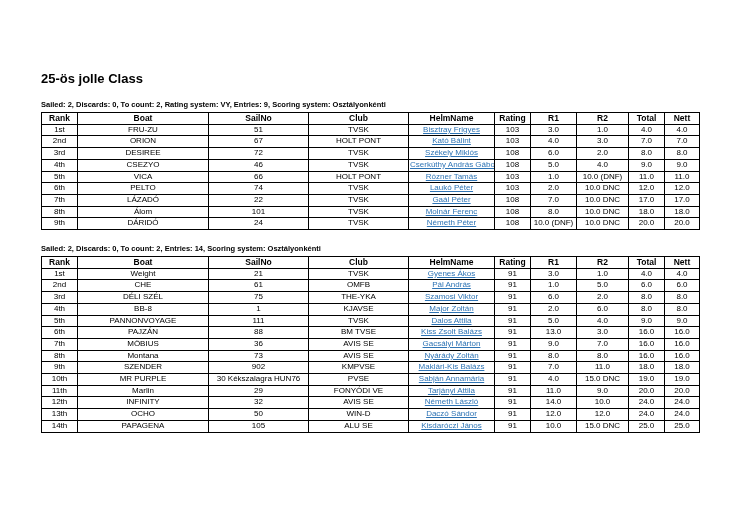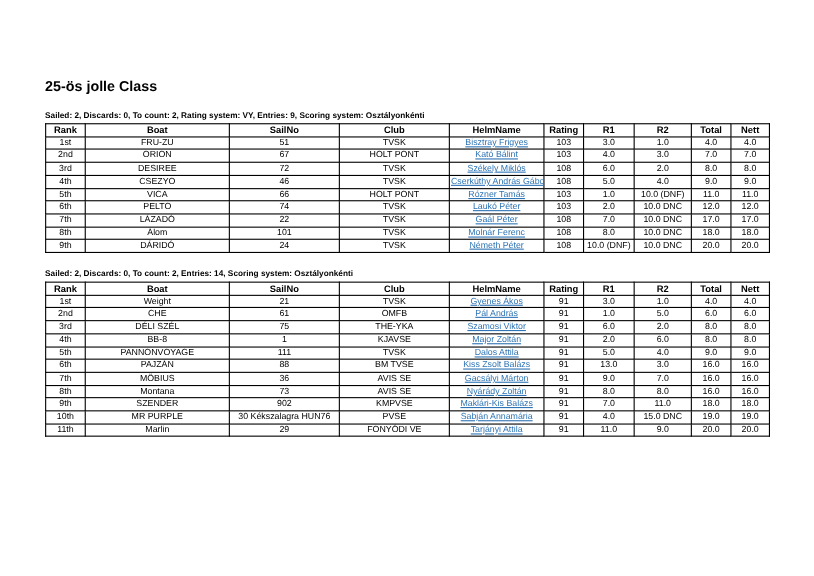--- a/index.html
+++ b/index.html
@@ -374,17 +374,53 @@
             <td>Marlin</td>
             <td>29</td>
             <td>FONYÓDI VE</td>
             <td><span class="helm-link">Tarjányi Attila</span></td>
             <td>91</td>
             <td>11.0</td>
             <td>9.0</td>
             <td>20.0</td>
             <td>20.0</td>
           </tr>
+          <tr>
+            <td>12th</td>
+            <td>INFINITY</td>
+            <td>32</td>
+            <td>AVIS SE</td>
+            <td><span class="helm-link">Németh László</span></td>
+            <td>91</td>
+            <td>14.0</td>
+            <td>10.0</td>
+            <td>24.0</td>
+            <td>24.0</td>
+          </tr>
+          <tr>
+            <td>13th</td>
+            <td>OCHO</td>
+            <td>50</td>
+            <td>WIN-D</td>
+            <td><span class="helm-link">Daczó Sándor</span></td>
+            <td>91</td>
+            <td>12.0</td>
+            <td>12.0</td>
+            <td>24.0</td>
+            <td>24.0</td>
+          </tr>
+          <tr>
+            <td>14th</td>
+            <td>PAPAGENA</td>
+            <td>105</td>
+            <td>ALU SE</td>
+            <td><span class="helm-link">Kisdaróczi János</span></td>
+            <td>91</td>
+            <td>10.0</td>
+            <td>15.0 DNC</td>
+            <td>25.0</td>
+            <td>25.0</td>
+          </tr>
         </tbody>
       </table>
   </div>
 
 </div>
 
 </body></html>

